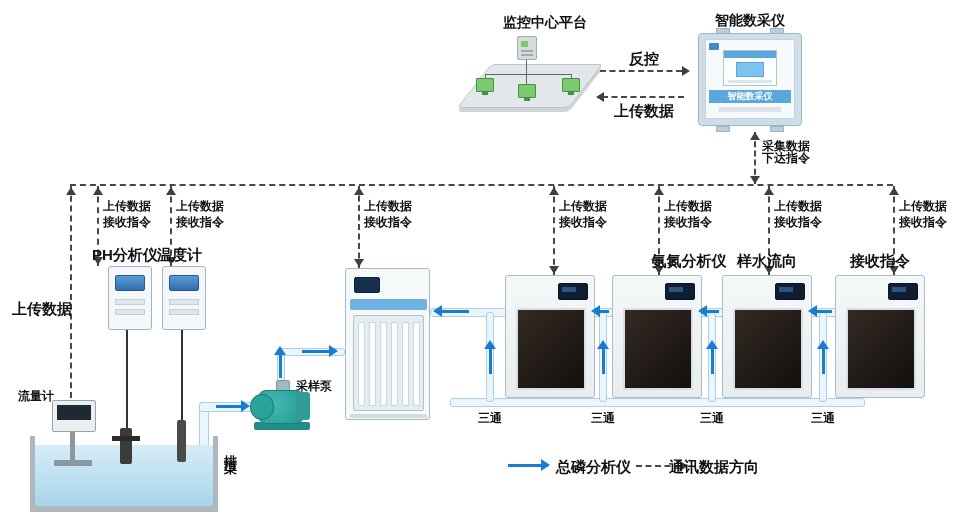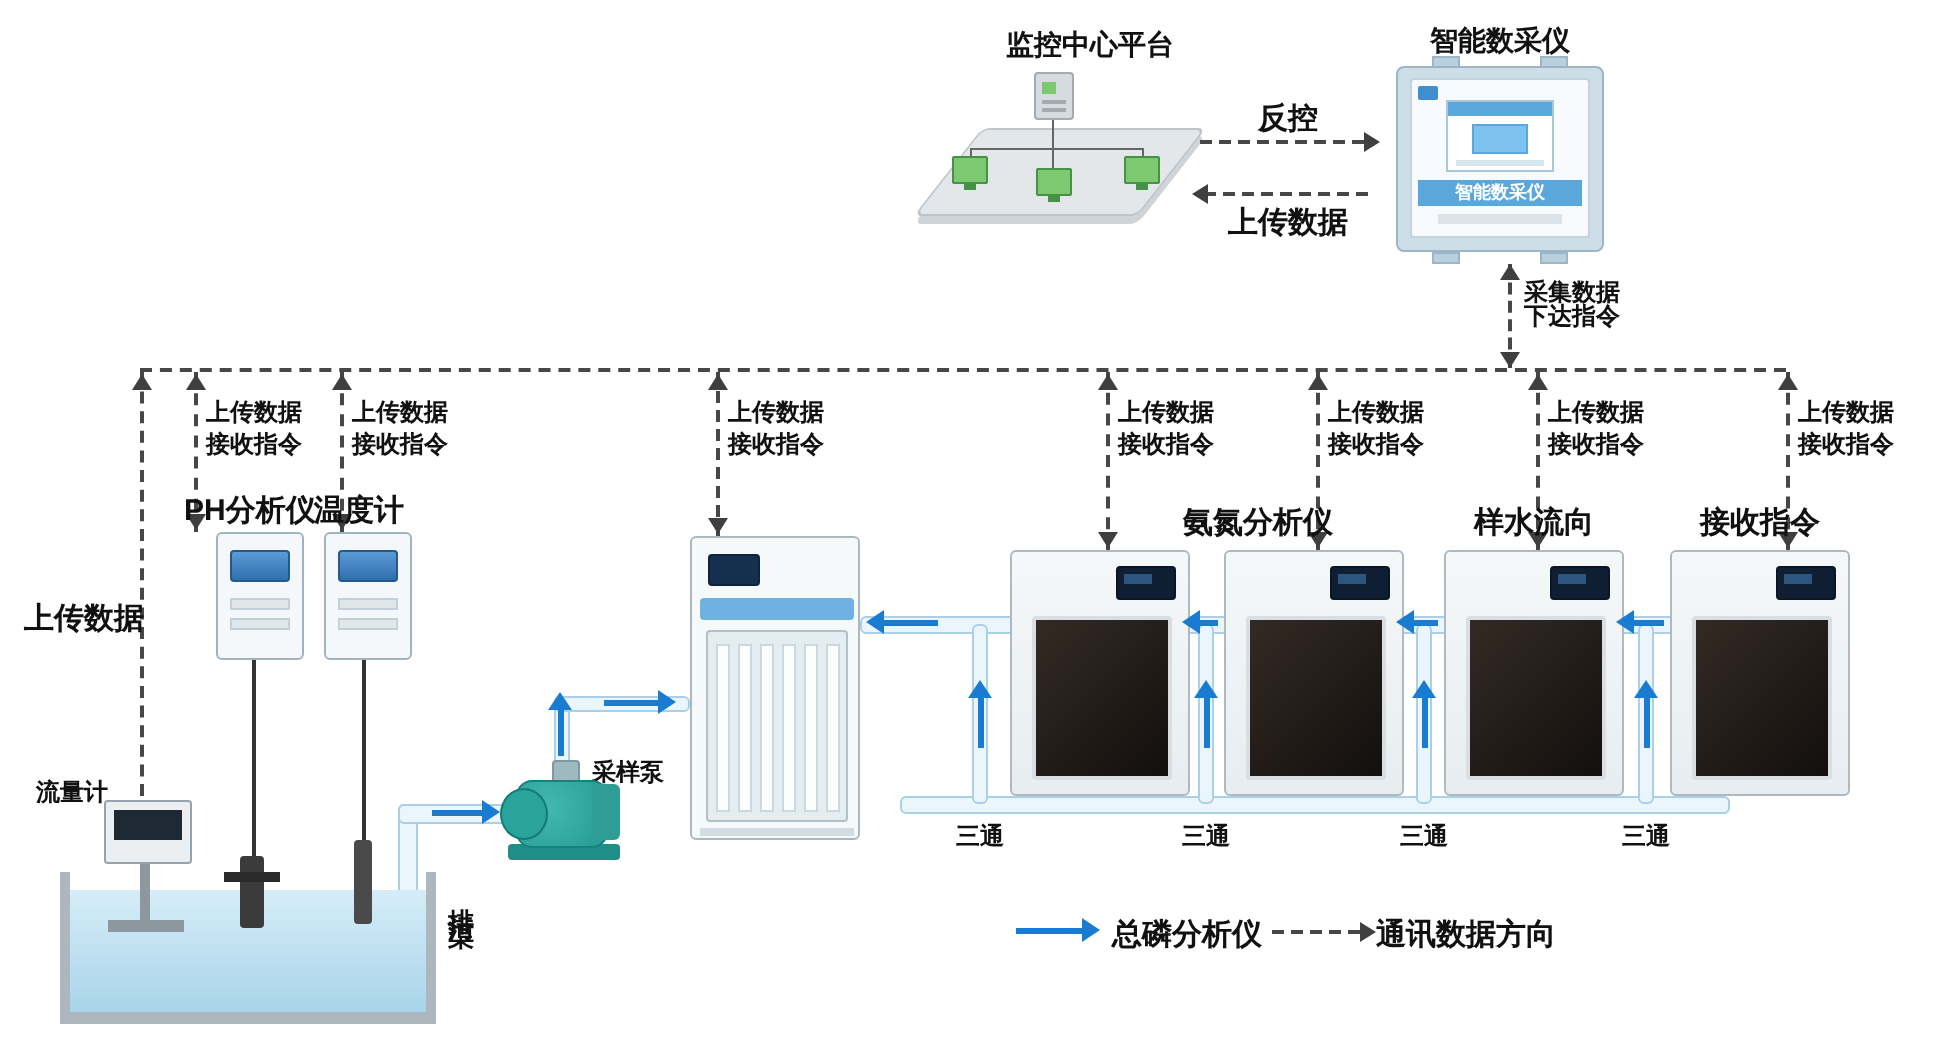--- a/index.html
+++ b/index.html
@@ -165,21 +165,21 @@
   <div class="ah-up" style="left:889px;top:187px;"></div>
   <div class="ah-down" style="left:889px;top:266px;"></div>
   <div class="commlab" style="left:899px;top:198px;">
     <span>上传数据</span>
     <span>接收指令</span>
   </div>
 
   <div class="lbl" style="left:92px;top:246px;">PH分析仪</div>
   <div class="lbl" style="left:157px;top:246px;">温度计</div>
   <div class="lbl center" style="left:505px;top:252px;width:90px;margin-top:23px;">COD分析仪</div>
-  <div class="lbl center" style="left:584px;top:252px;width:90px;">氨氮分析仪</div>
+  <div class="lbl center" style="left:644px;top:252px;width:90px;">氨氮分析仪</div>
   <div class="lbl center" style="left:722px;top:252px;width:90px;">样水流向</div>
   <div class="lbl center" style="left:835px;top:252px;width:90px;">接收指令</div>
 
   <div class="pipe" style="left:199px;top:402px;width:10px;height:68px;"></div>
   <div class="pipe" style="left:199px;top:402px;width:58px;height:10px;"></div>
   <div class="pipe" style="left:277px;top:348px;width:8px;height:36px;"></div>
   <div class="pipe" style="left:277px;top:348px;width:68px;height:8px;"></div>
   <div class="pipe" style="left:430px;top:308px;width:425px;height:9px;"></div>
   <div class="pipe" style="left:450px;top:398px;width:415px;height:9px;"></div>
   <div class="pipe" style="left:486px;top:312px;width:8px;height:90px;"></div>
@@ -269,15 +269,15 @@
 
   <div class="lbl lbl12 center" style="left:466px;top:410px;width:48px;">三通</div>
   <div class="lbl lbl12 center" style="left:579px;top:410px;width:48px;">三通</div>
   <div class="lbl lbl12 center" style="left:688px;top:410px;width:48px;">三通</div>
   <div class="lbl lbl12 center" style="left:799px;top:410px;width:48px;">三通</div>
 
   <div class="fa-h r" style="left:508px;top:464px;width:34px;"></div>
   <div class="lbl" style="left:556px;top:458px;">总磷分析仪</div>
   <div class="hdash" style="left:636px;top:465px;width:44px;"></div>
   <div class="ah-right" style="left:680px;top:461px;"></div>
-  <div class="lbl" style="left:688px;top:458px;">通讯数据方向</div>
+  <div class="lbl" style="left:669px;top:458px;">通讯数据方向</div>
 
 </div>
 
 </body></html>

